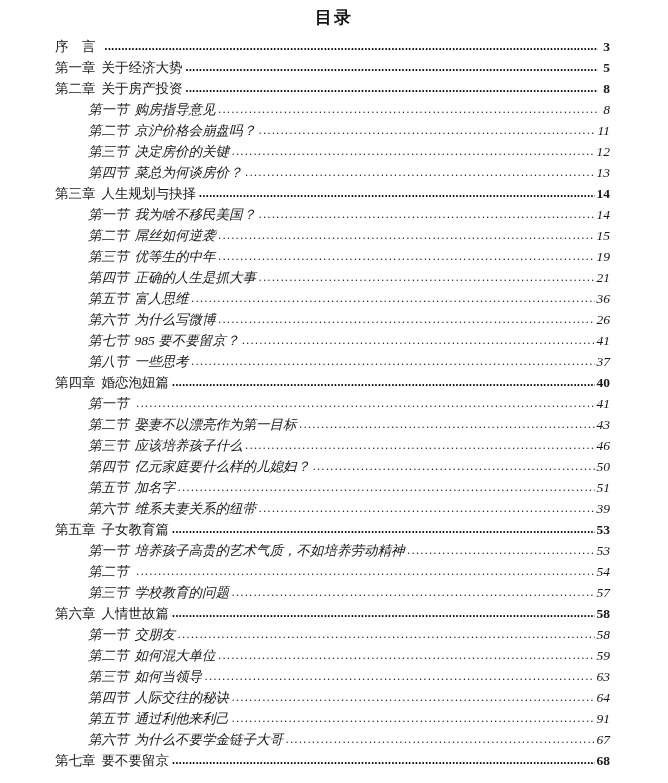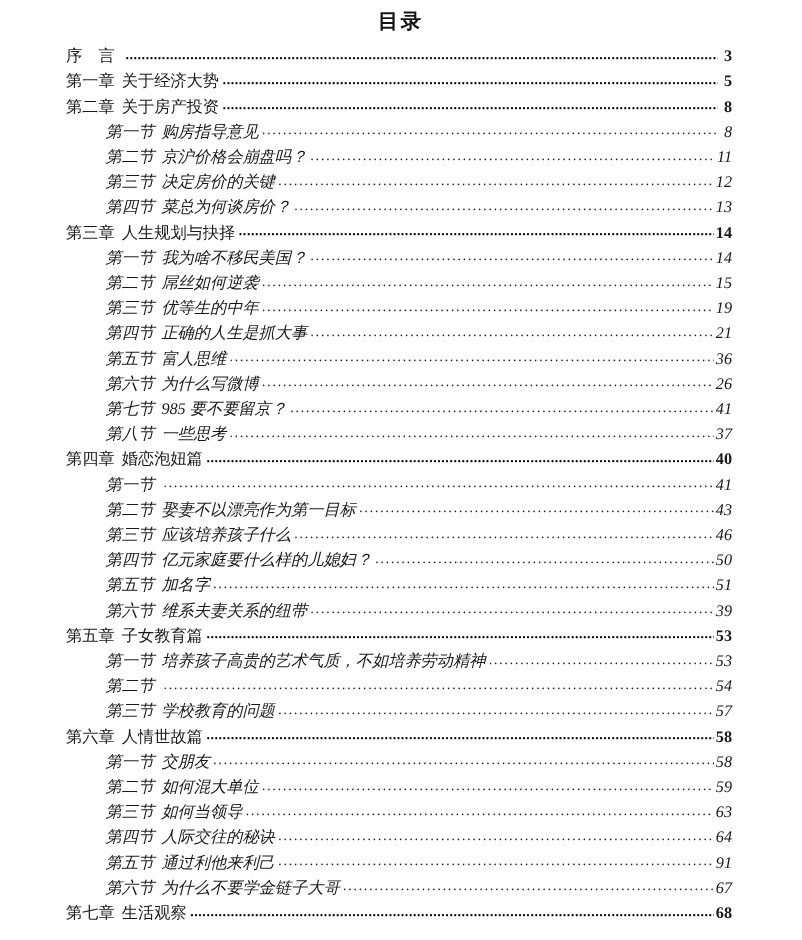--- a/index.html
+++ b/index.html
@@ -268,18 +268,18 @@
         <span class="page-num">91</span>
       </div>
       <div class="row section">
         <span class="entry-label">第六节</span>
         <span class="entry-title">为什么不要学金链子大哥</span>
         <span class="dots">................................................................................................................................................................................................................................................................................................................................................................................................................</span>
         <span class="page-num">67</span>
       </div>
       <div class="row chapter">
         <span class="entry-label">第七章</span>
-        <span class="entry-title">生活观察</span>
+        <span class="entry-title">要不要留京</span>
         <span class="dots">................................................................................................................................................................................................................................................................................................................................................................................................................</span>
         <span class="page-num">68</span>
       </div>
     </div>
 </div>
 
 </body></html>

